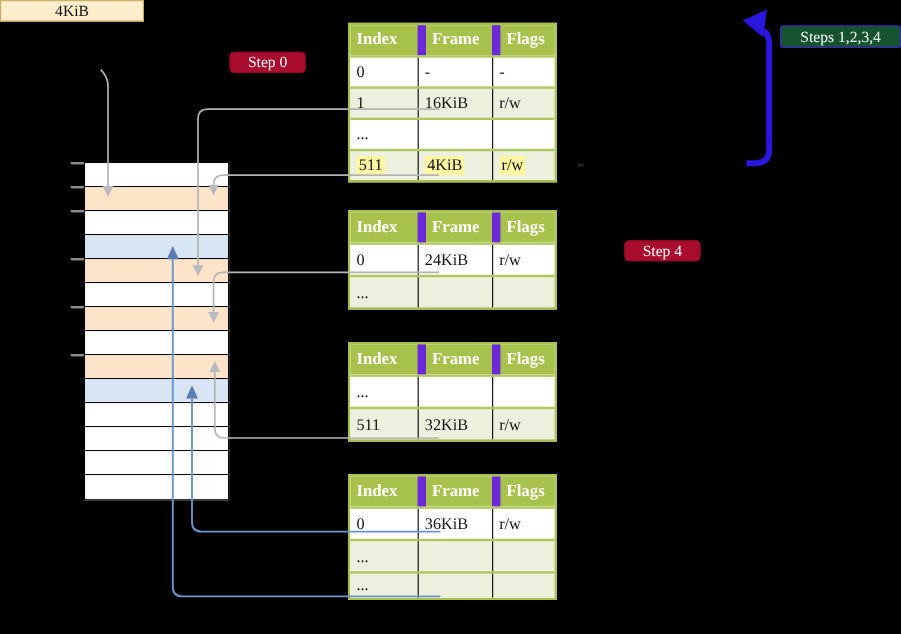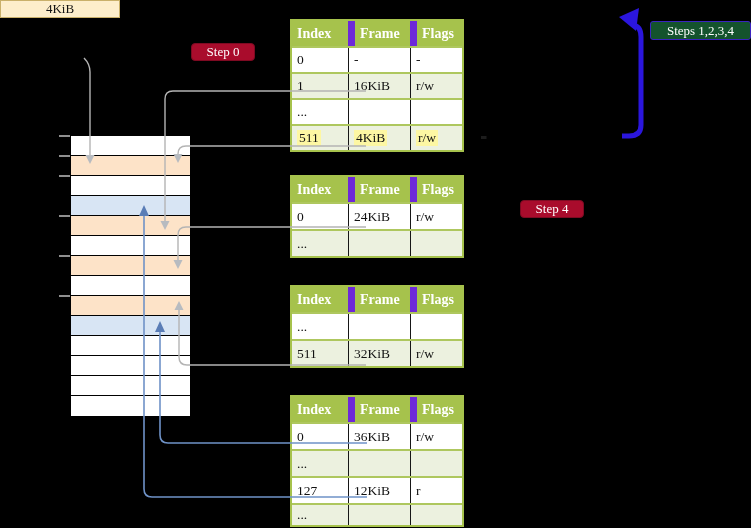--- a/index.html
+++ b/index.html
@@ -222,31 +222,20 @@
       <div class="cell c1">
           <span class="ct">...</span>
         </div>
       <div class="cell c2">
           <span class="ct"></span>
         </div>
       <div class="cell c3">
           <span class="ct"></span>
         </div>
     </div>
-    <div class="trow">
-      <div class="cell c1">
-          <span class="ct">127</span>
-        </div>
-      <div class="cell c2">
-          <span class="ct">12KiB</span>
-        </div>
-      <div class="cell c3">
-          <span class="ct">r</span>
-        </div>
-    </div>
     <div class="trow alt short">
       <div class="cell c1">
           <span class="ct">...</span>
         </div>
       <div class="cell c2">
           <span class="ct"></span>
         </div>
       <div class="cell c3">
           <span class="ct"></span>
         </div>

